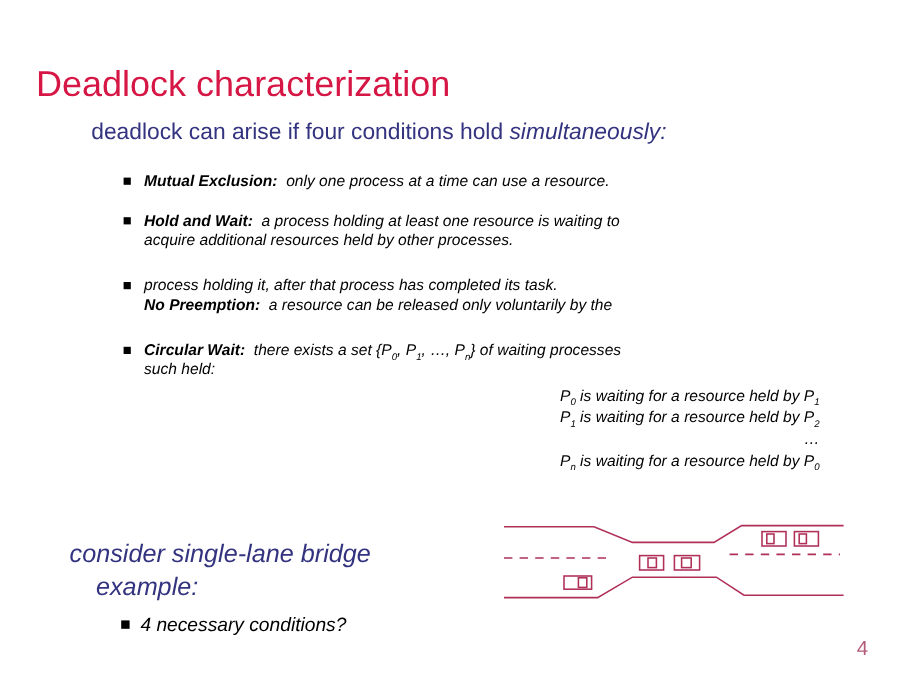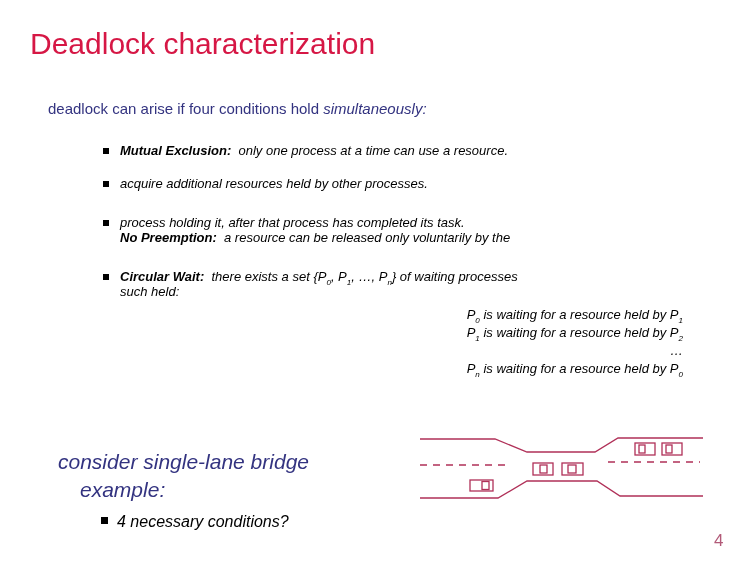--- a/index.html
+++ b/index.html
@@ -4,28 +4,28 @@
 <style>
   html,body { margin:0; padding:0; background:#ffffff; }
   .slide {
     position: relative;
     width: 756px; height: 576px;
     background: #ffffff;
     overflow: hidden;
     font-family: "Liberation Sans", "DejaVu Sans", sans-serif;
   }
   .title {
-    position: absolute; left: 30px; top: 27px;
+    position: absolute; left: 30px; top: 54px;
     font-size: 30px; font-weight: normal;
     color: var(--c-title);
     margin: 0; letter-spacing: 0px;
   }
   .subtitle {
-    position: absolute; left: 48px; top: 100px;
-    font-size: 15px; color: var(--c-navy);
+    position: absolute; left: 76px; top: 100px;
+    font-size: 19px; color: var(--c-navy);
     white-space: pre;
   }
   .subtitle .em { font-style: italic; }
   .bullets {
     position: absolute; left: 103px; top: 143px; width: 580px;
     color: var(--c-body);
     font-size: 13px; line-height: 15.5px; font-style: italic;
   }
   .bullet { position: relative; padding-left: 17px; }
   .bullet .sq {
@@ -74,20 +74,21 @@
 
   <div class="bullets">
 
     <div class="bullet b1">
       <span class="sq"></span>
       <div><span class="lead">Mutual Exclusion:</span><span>  only one process at a time can use a resource.</span></div>
     </div>
 
     <div class="bullet b2">
       <span class="sq"></span>
+      <div><span class="lead">Hold and Wait:</span><span>  a process holding at least one resource is waiting to</span></div>
       <div>acquire additional resources held by other processes.</div>
     </div>
 
     <div class="bullet b3">
       <span class="sq"></span>
       <div>process holding it, after that process has completed its task.</div>
       <div><span class="lead">No Preemption:</span><span>  a resource can be released only voluntarily by the</span></div>
     </div>
 
     <div class="bullet b4">

